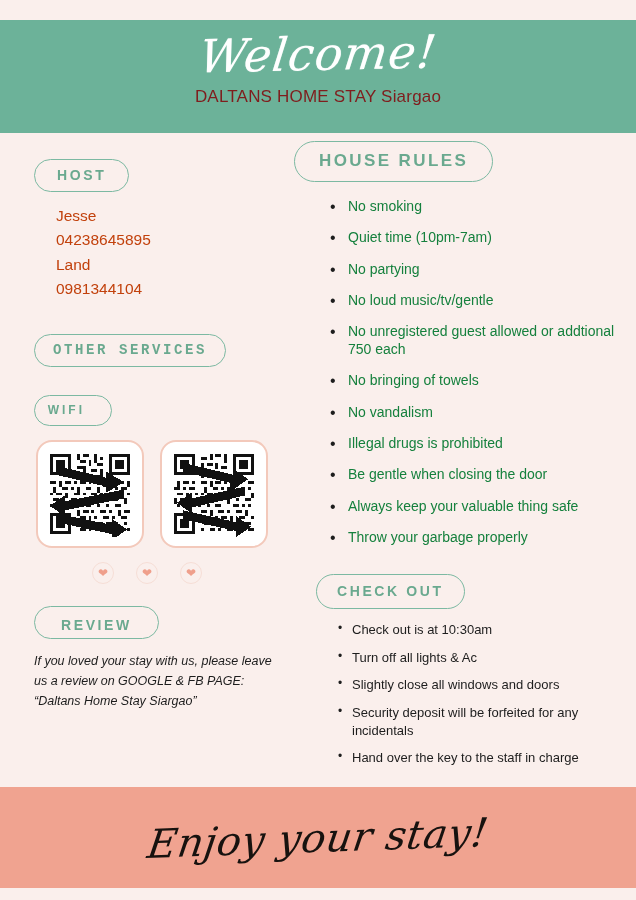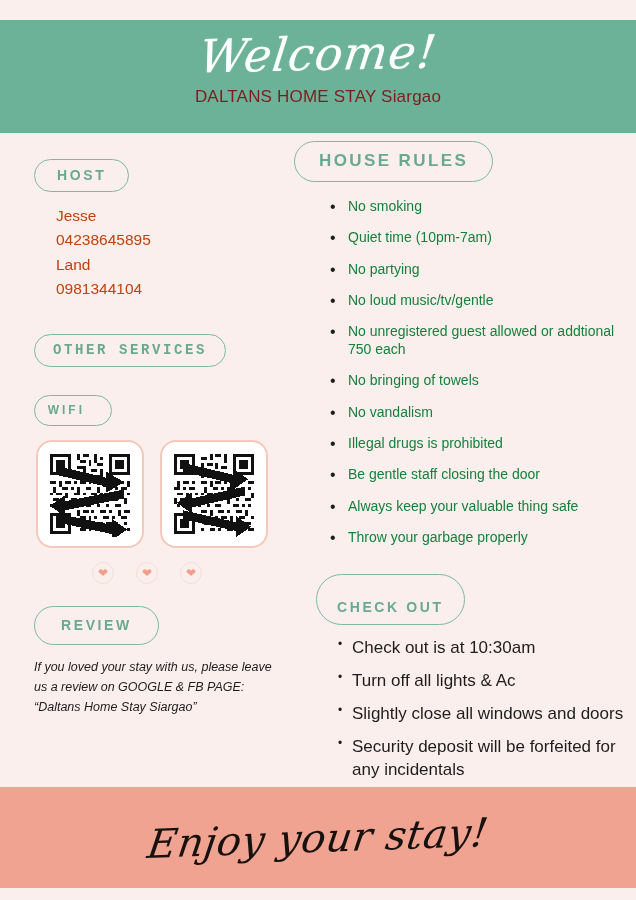--- a/index.html
+++ b/index.html
@@ -92,30 +92,30 @@
     font-family: Liberation Mono, monospace;
   }
   .pill-wifi {
     padding: 7px 26px 8px 10px;
     font-size: 12px;
     letter-spacing: 3px;
     min-width: 78px;
     text-align: right;
   }
   .pill-review {
-    padding: 10px 26px 11px 26px;
+    padding: 10px 26px 5px 26px;
     font-size: 14px;
   }
   .pill-rules {
     padding: 9px 24px 10px 24px;
     font-size: 17px;
     letter-spacing: 2.4px;
   }
   .pill-checkout {
-    padding: 24px 20px 9px 20px;
+    padding: 8px 20px 9px 20px;
     font-size: 14px;
   }
 
   
   .host-lines {
     margin: 12px 0 15px 22px;
     font-size: 15.5px;
     color: #c2410c;
     line-height: 1.45;
   }
@@ -209,21 +209,21 @@
 
   
   .checkout-wrap { margin-top: 14px; margin-left: 22px; }
   .checkout-list {
     list-style: none;
     margin: 12px 0 0 0;
     padding: 0 0 0 22px;
   }
   .checkout-list li {
     position: relative;
-    font-size: 17px;
+    font-size: 13px;
     color: #1d1d1d;
     line-height: 1.35;
     padding: 0 0 10px 14px;
   }
   .checkout-list li::before {
     content: "\2022";
     position: absolute;
     left: 0;
     top: -1px;
     font-size: 12px;
@@ -532,21 +532,21 @@
       <div class="pill pill-rules">HOUSE RULES</div>
       <ul class="rules-list">
         <li>No smoking</li>
         <li>Quiet time (10pm-7am)</li>
         <li>No partying</li>
         <li>No loud music/tv/gentle</li>
         <li>No unregistered guest allowed or addtional 750 each</li>
         <li>No bringing of towels</li>
         <li>No vandalism</li>
         <li>Illegal drugs is prohibited</li>
-        <li>Be gentle staff closing the door</li>
+        <li>Be gentle when closing the door</li>
         <li>Always keep your valuable thing safe</li>
         <li>Throw your garbage properly</li>
       </ul>
     </div>
 
     <div class="checkout-wrap">
       <div class="pill pill-checkout">CHECK OUT</div>
       <ul class="checkout-list">
         <li>Check out is at 10:30am</li>
         <li>Turn off all lights &amp; Ac</li>

